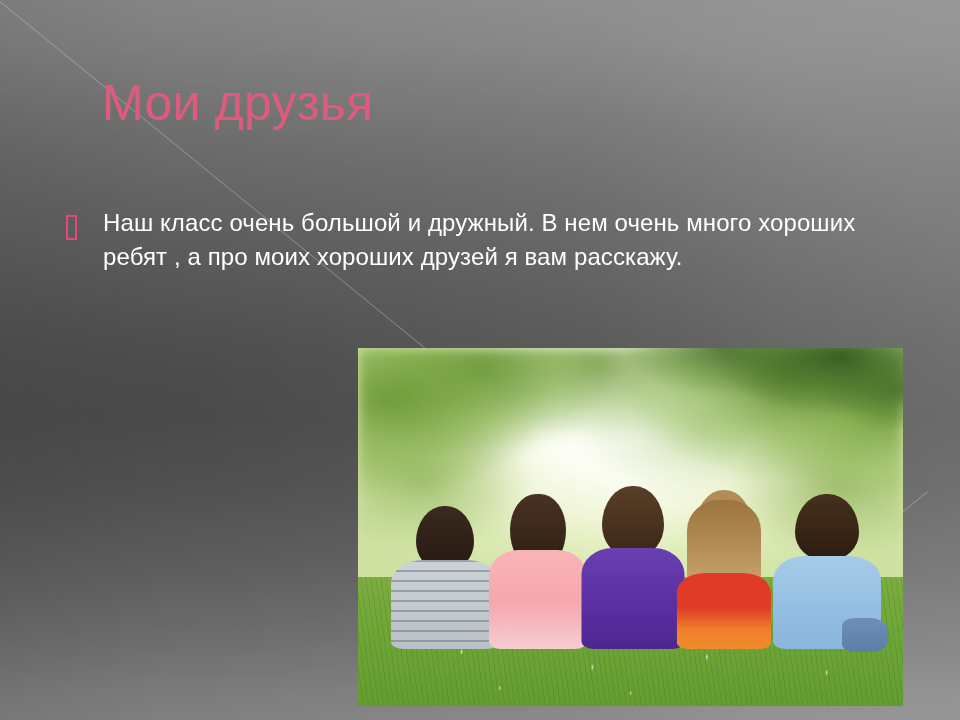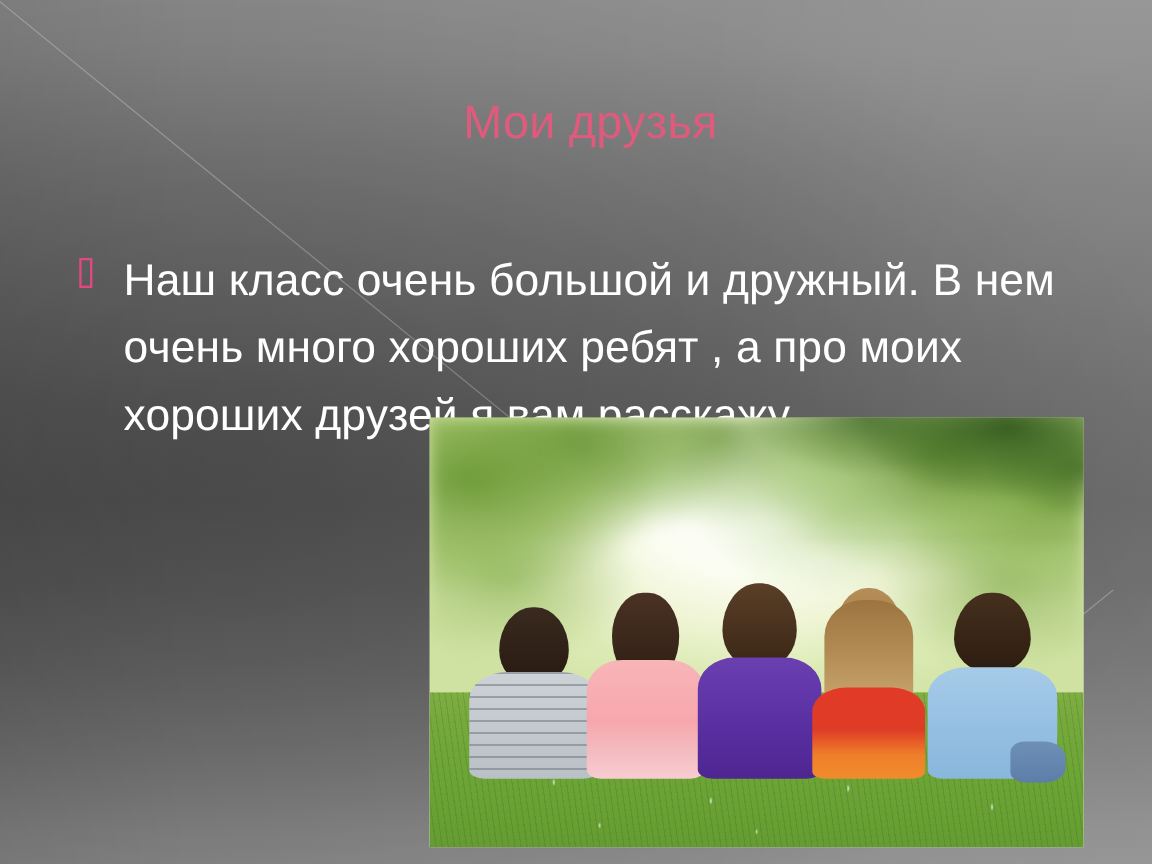--- a/index.html
+++ b/index.html
@@ -81,26 +81,25 @@
     transform: rotate(141deg);
   }
 
   
   .title {
     position: absolute;
     left: 102px;
     top: 76px;
     width: 780px;
     color: #df5b7e;
-    font-size: 39px;
+    font-size: 50px;
     line-height: 54px;
     font-weight: normal;
     letter-spacing: 0.2px;
     white-space: nowrap;
-    text-align: center;
   }
 
   
   .body-block {
     position: absolute;
     left: 62px;
     top: 206px;
     width: 845px;
   }
   .bullet-row {
@@ -113,22 +112,22 @@
     height: 25px;
     margin-top: 9px;
     margin-left: 4px;
     border: 2px solid #e0487f;
     box-sizing: border-box;
   }
   .bullet-text {
     flex: 1 1 auto;
     margin-left: 26px;
     color: #ffffff;
-    font-size: 37px;
-    line-height: 56px;
+    font-size: 24px;
+    line-height: 34px;
     letter-spacing: 0.1px;
   }
 
   
   .photo {
     position: absolute;
     left: 358px;
     top: 348px;
     width: 545px;
     height: 358px;

